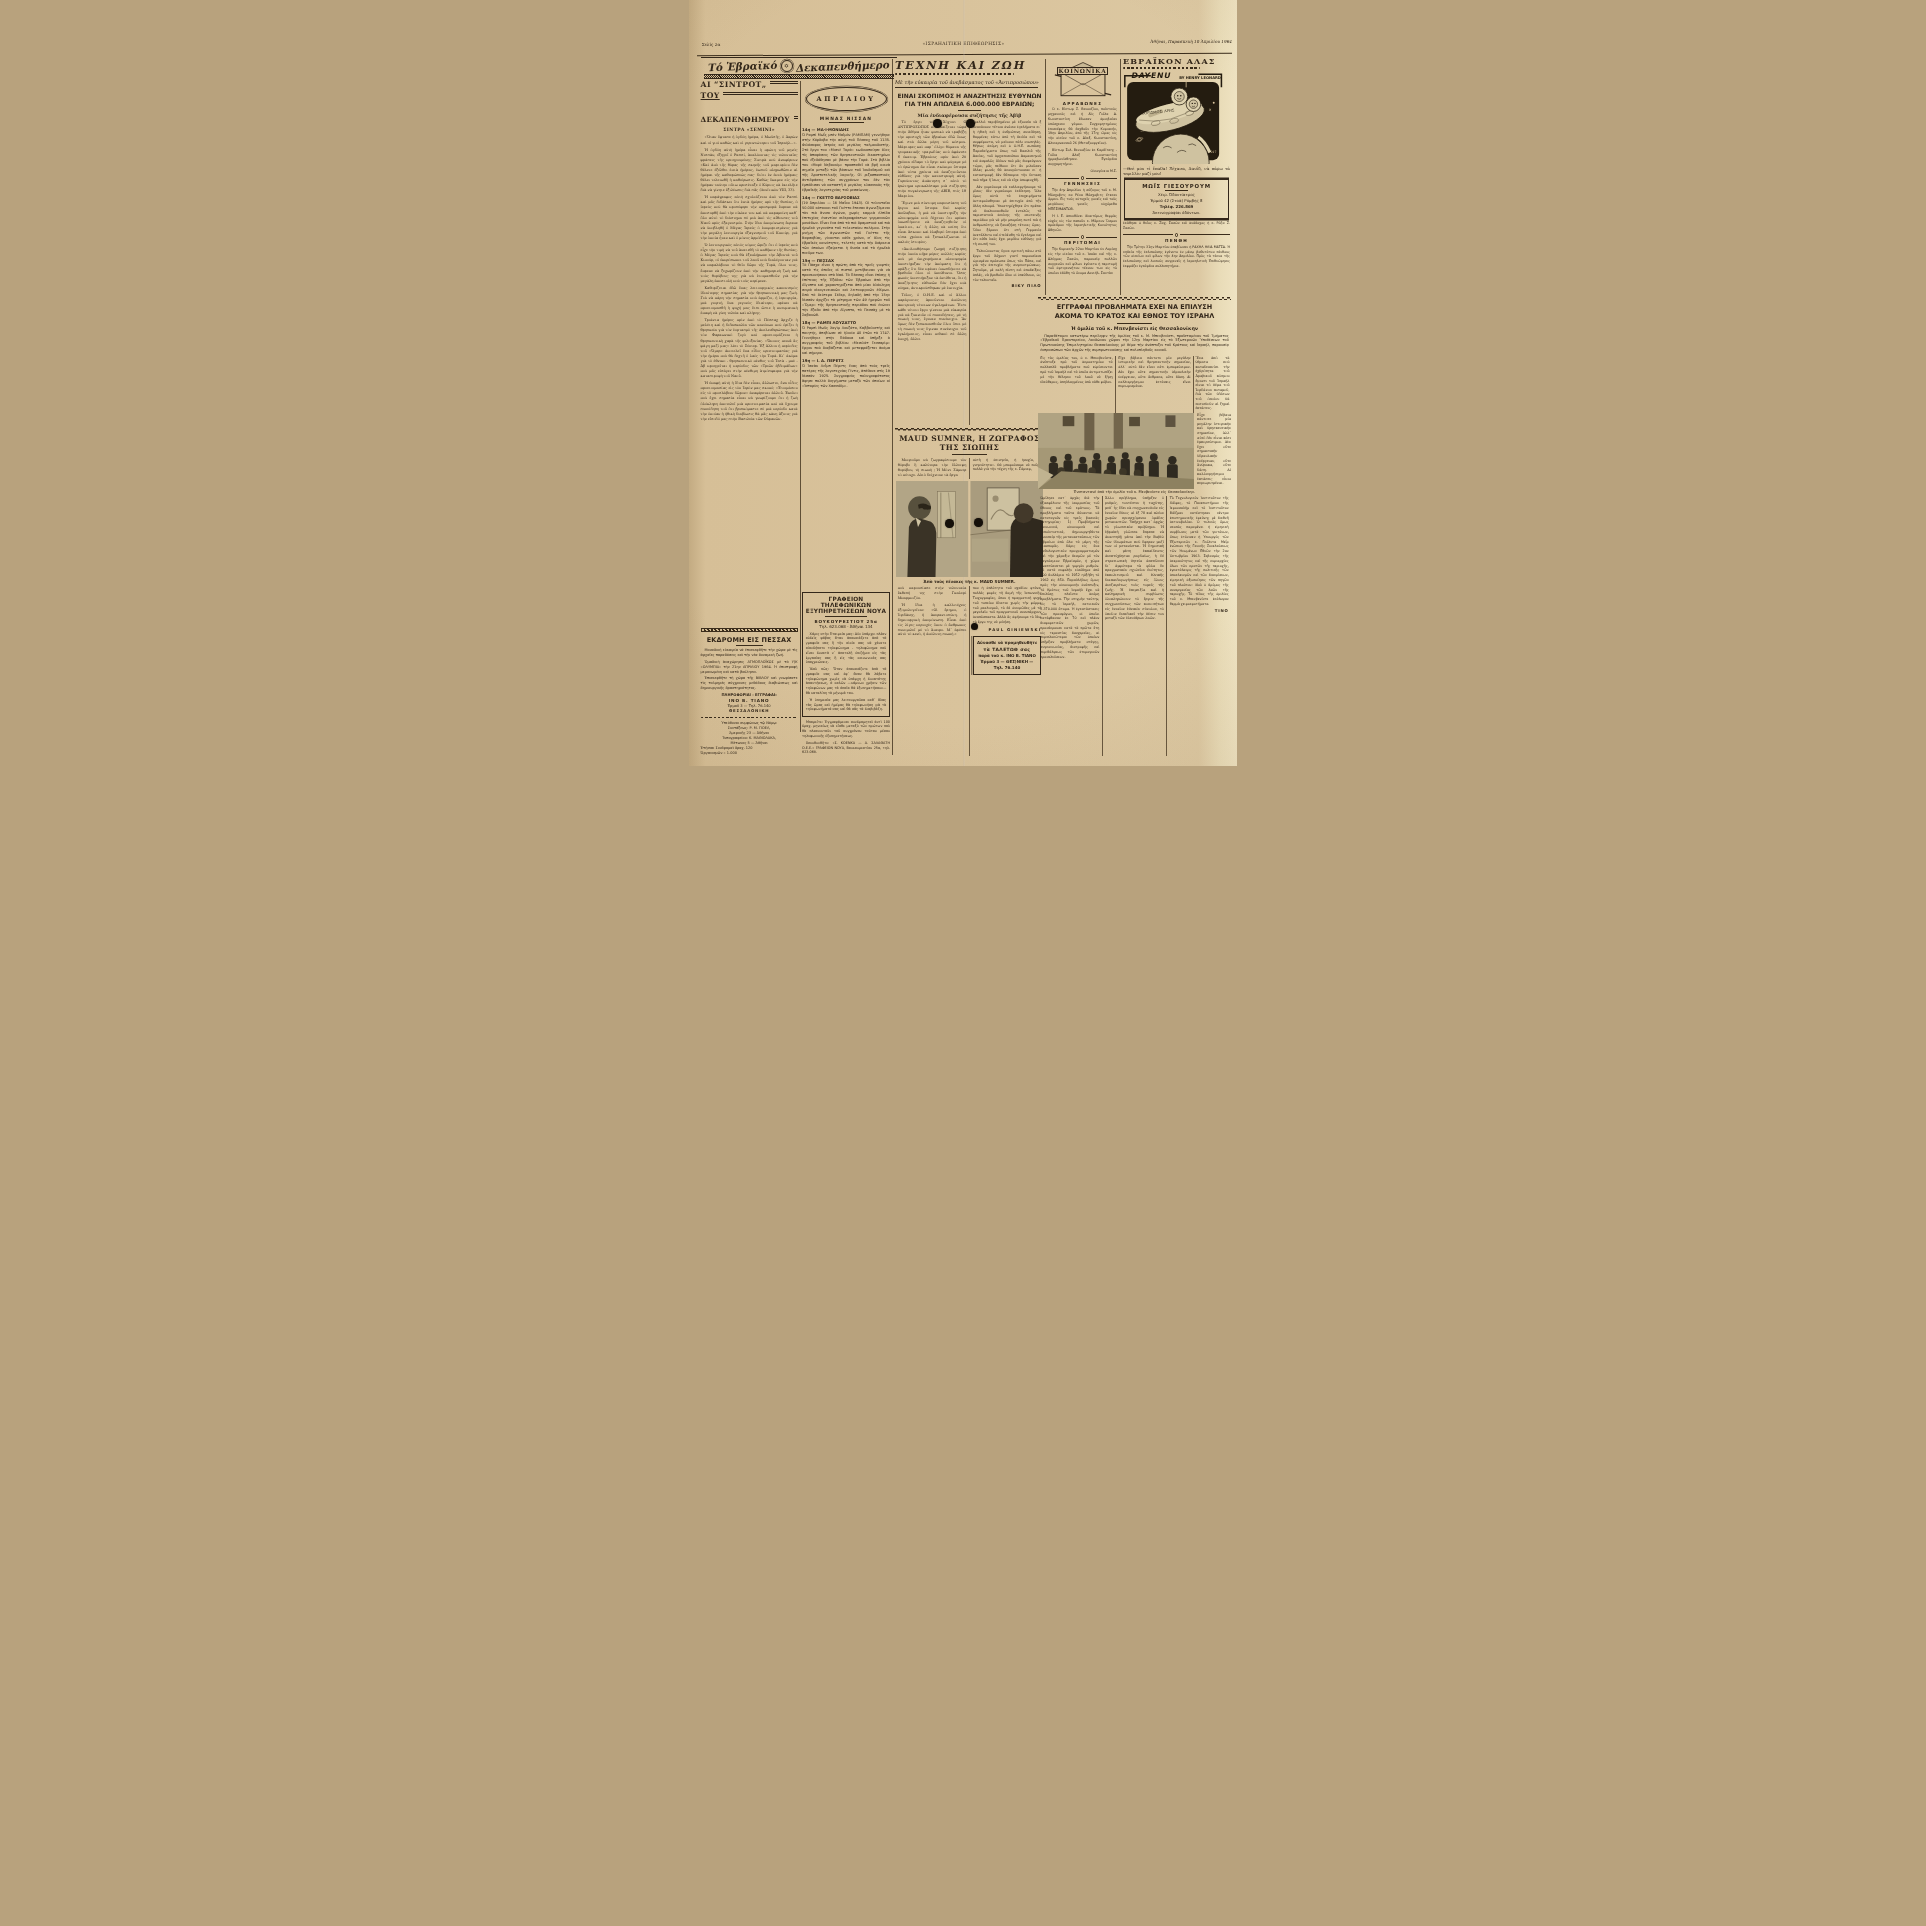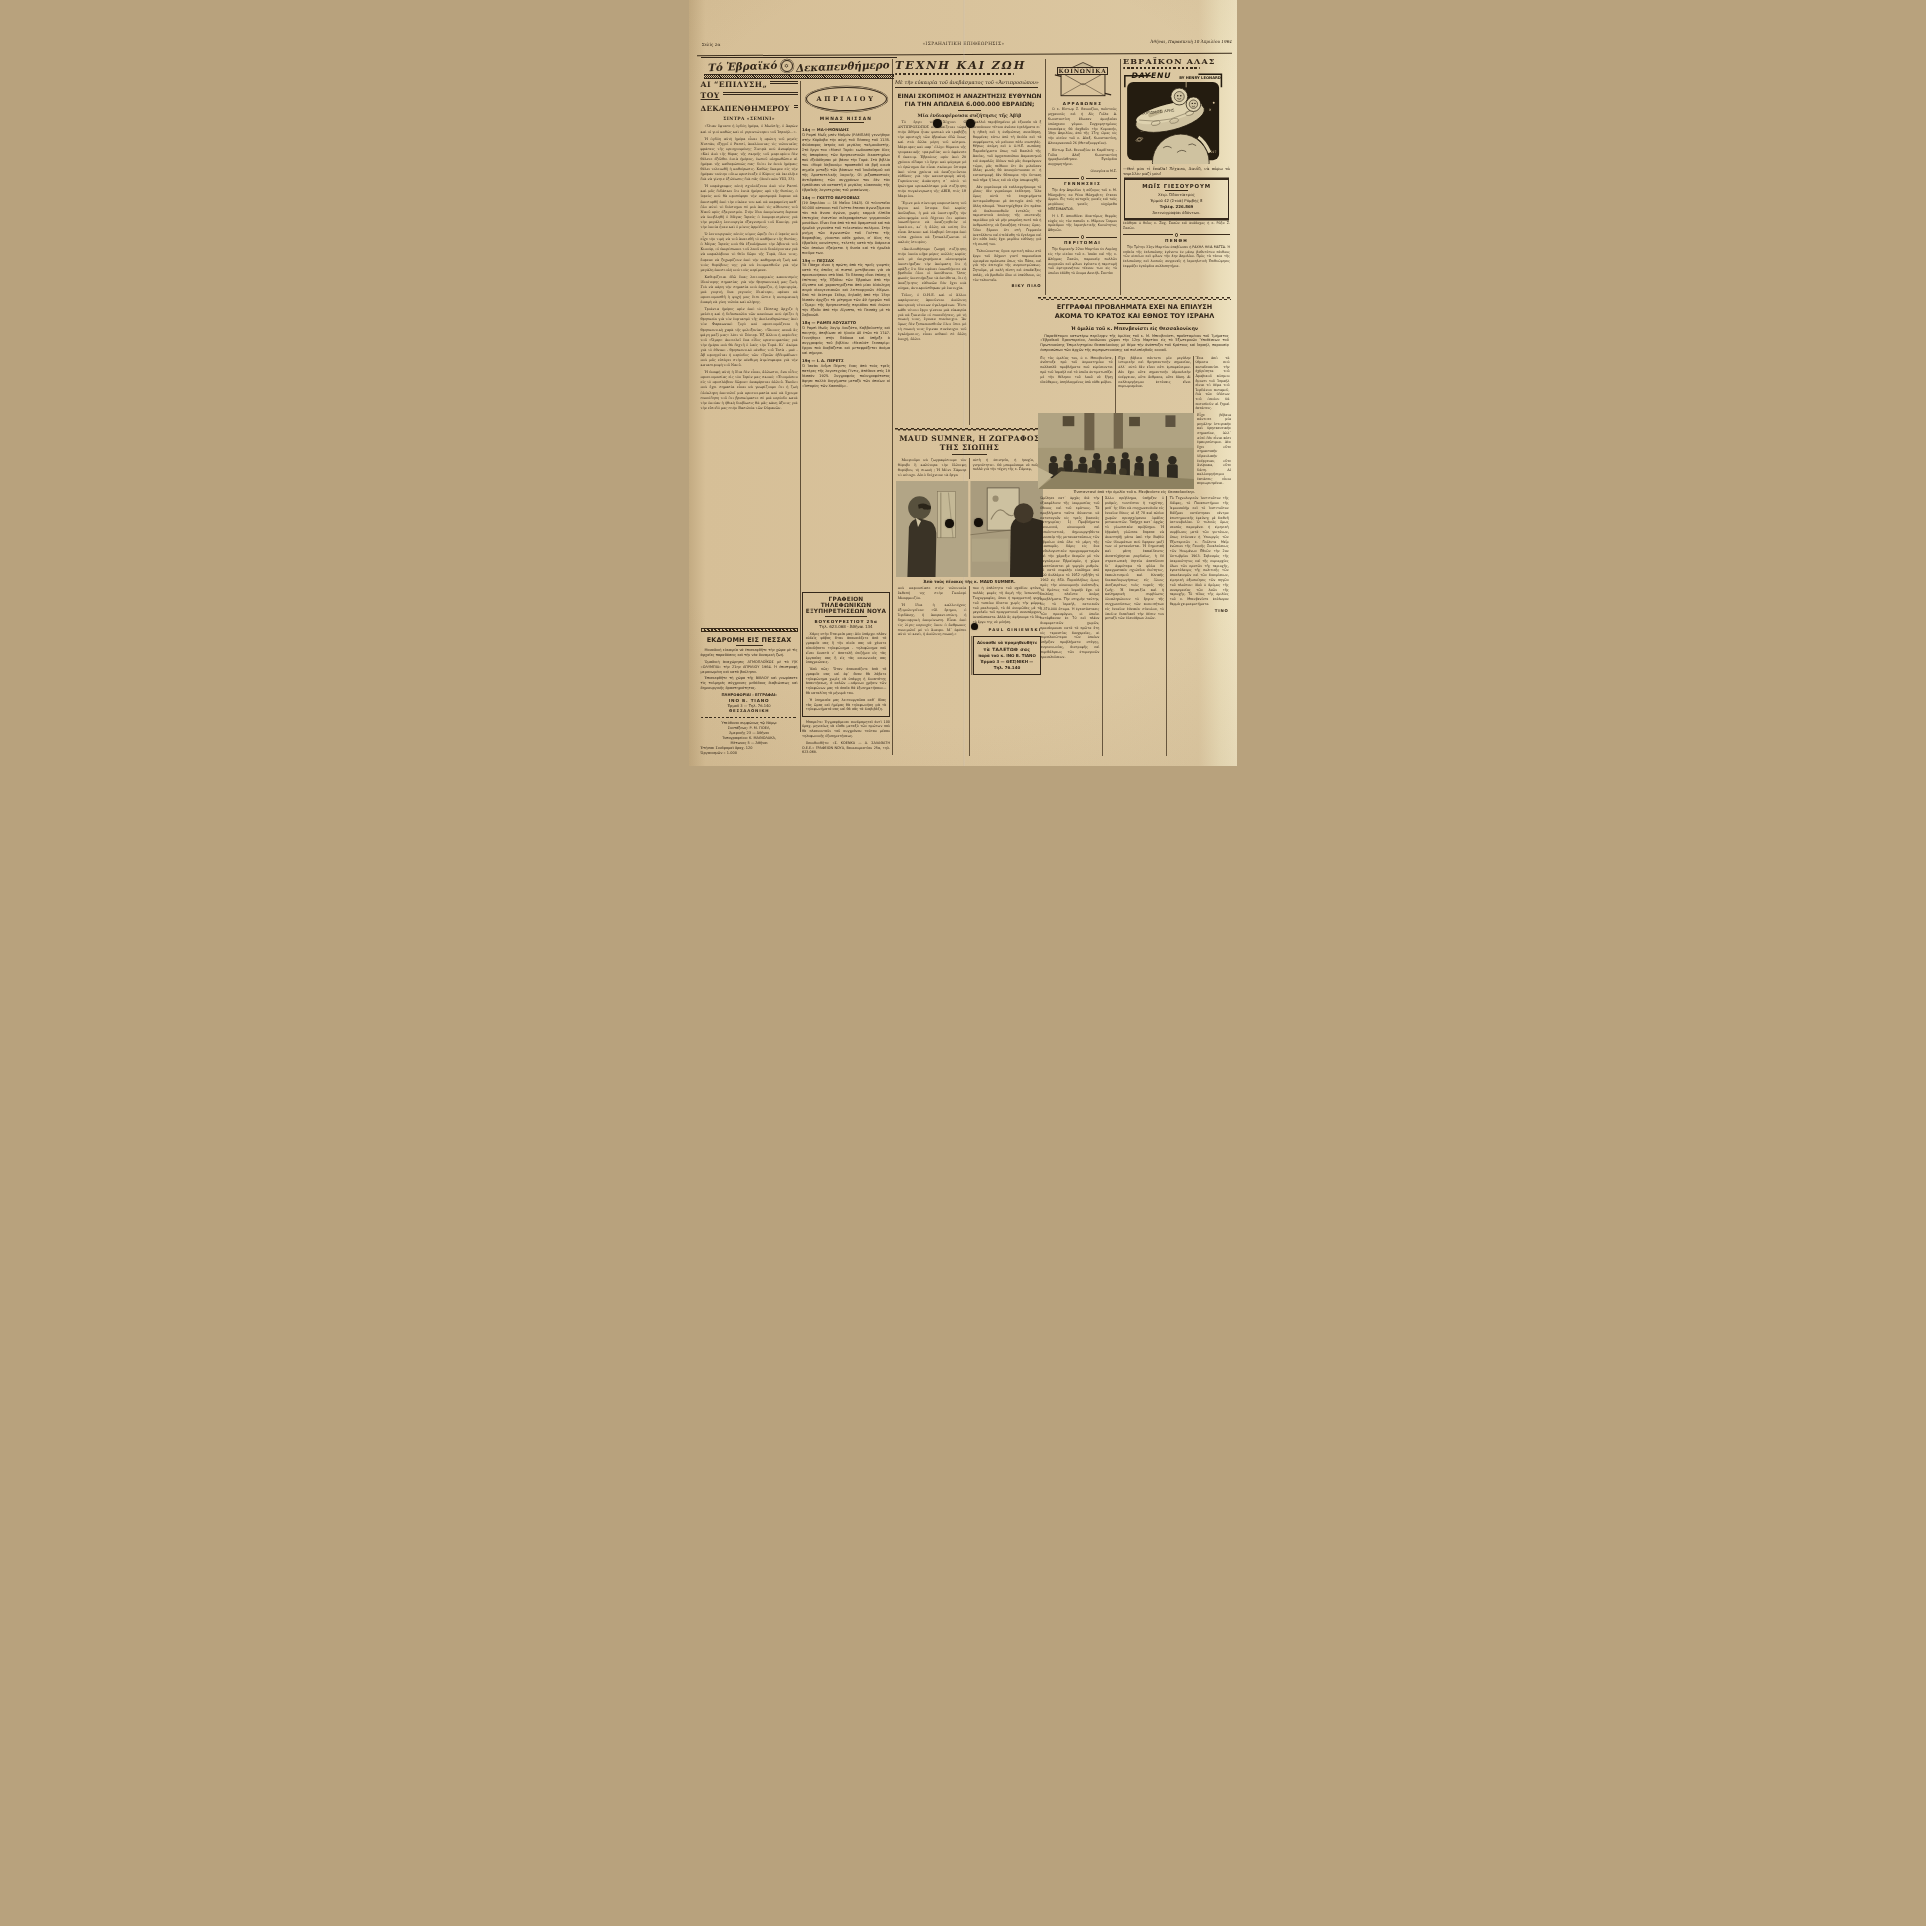--- a/index.html
+++ b/index.html
@@ -58,28 +58,28 @@
     <div style="display:flex;align-items:center;gap:3.5px;justify-content:center;">
       <span style="font-style:italic;font-weight:bold;font-size:10.4px;transform:rotate(-2deg);">Τό Ἑβραϊκό</span>
       <span style="width:10px;height:10px;border:0.8px solid #33271a;border-radius:50%;display:flex;align-items:center;justify-content:center;font-size:5.8px;box-shadow:0 0 0 0.8px #d9c39c,0 0 0 1.2px #33271a;">✡</span>
       <span style="font-style:italic;font-weight:bold;font-size:10.4px;transform:rotate(-2deg);">Δεκαπενθήμερο</span>
     </div>
     <div style="margin-top:1.9px;height:3.1px;border-top:0.4px solid #33271a;border-bottom:0.8px solid #33271a;background:repeating-linear-gradient(45deg,#33271a 0 0.8px,transparent 0.8px 1.5px);"></div>
   </div>
 
   <div class="abs" style="left:11.6px;top:80px;width:97px;height:676px;display:flex;flex-direction:column;">
     <div style="display:flex;align-items:center;gap:3.1px;">
-      <span style="font-weight:bold;font-size:7.7px;letter-spacing:0.4px;white-space:nowrap;">ΑΙ “ΕΠΙΛΥΣΗ„</span>
+      <span style="font-weight:bold;font-size:7.7px;letter-spacing:0.4px;white-space:nowrap;">ΑΙ “ΣΙΝΤΡΟΤ„</span>
       <span style="flex:1;height:6.2px;background:repeating-linear-gradient(180deg,#33271a 0 0.6px,transparent 0.6px 2.3px);"></span>
     </div>
     <div style="display:flex;align-items:center;gap:3.1px;margin-top:1.5px;">
       <span style="font-weight:bold;font-size:7.7px;letter-spacing:0.4px;text-decoration:underline;">ΤΟΥ</span>
       <span style="flex:1;height:6.2px;background:repeating-linear-gradient(180deg,#33271a 0 0.6px,transparent 0.6px 2.3px);"></span>
     </div>
-    <div style="display:flex;align-items:center;gap:4px;margin-top:4px;">
+    <div style="display:flex;align-items:center;gap:4px;margin-top:15px;">
       <span style="font-weight:bold;font-size:7.3px;letter-spacing:0.2px;white-space:nowrap;">ΔΕΚΑΠΕΝΘΗΜΕΡΟΥ</span>
       <span style="flex:1;height:6.2px;background:repeating-linear-gradient(180deg,#33271a 0 0.6px,transparent 0.6px 2.3px);"></span>
     </div>
     <div style="text-align:center;font-weight:bold;font-size:4.4px;letter-spacing:0.4px;margin:3.9px 0 3.1px 0;">ΣΙΝΤΡΑ «ΣΕΜΙΝΙ»</div>
     <div class="body-serif" style="font-size:3.5px;line-height:5.1px;">
       <p>«Ὅταν ἔφτασε ἡ ὀγδόη ἡμέρα, ὁ Μωϋσῆς, ὁ Ἀαρὼν καὶ οἱ γιοὶ καθὼς καὶ οἱ γεροντώτεροι τοῦ Ἰσραήλ...».</p>
       <p>Ἡ ὀγδόη αὐτὴ ἡμέρα εἶναι ἡ πρώτη τοῦ μηνὸς Νισσάν, ἐξηγεῖ ὁ Ρασσί, ἀναλύοντας τὶς τελευταῖες φράσεις τῆς προηγουμένης Σιντρὰ ποὺ ἀναφέρουν «Καὶ ἀπὸ τῆς θύρας τῆς σκηνῆς τοῦ μαρτυρίου δὲν θέλετε ἐξέλθει ἑπτὰ ἡμέρας, ἑωσοῦ πληρωθῶσιν αἱ ἡμέραι τῆς καθιερώσεώς σας· διότι ἐν ἑπτὰ ἡμέραις θέλει τελειωθῆ ἡ καθιέρωσις. Καθὼς ἔκαμεν εἰς τὴν ἡμέραν ταύτην οὕτω προσέταξε ὁ Κύριος νὰ ἐκτελῆτε διὰ νὰ γίνητε ἐξιλέωσις διὰ σᾶς (Λευϊτικὸν ΥΙΙΙ, 33).</p>
       <p>Ἡ παράγραφος αὐτὴ σχολιάζεται ἀπὸ τὸν Ρασσὶ καὶ μᾶς διδάσκει ὅτι ἑπτὰ ἡμέρες πρὸ τῆς θυσίας, ὁ ἱερεὺς ποὺ θὰ προσέφερε τὴν προσφορὰ ἔπρεπε νὰ ἀποσυρθῆ ἀπὸ τὴν οἰκίαν του καὶ νὰ παραμείνη καθ᾽ ὅλο αὐτὸ τὸ διάστημα σὲ μιὰ ἀπὸ τὶς αἴθουσες τοῦ Ναοῦ πρὸς ἐξαγνισμόν. Στὴν ἴδια ἀπομόνωση ἔπρεπε νὰ ὑποβληθῆ ὁ Μέγας Ἱερεὺς ὁ ἐπιφορτισμένος γιὰ τὴν μεγάλη λειτουργία ἐξαγνισμοῦ τοῦ Κιπούρ, γιὰ τὴν ὁποία ἦταν καὶ ὁ μόνος ἁρμόδιος.</p>
       <p>Ὁ λειτουργικὸς αὐτὸς νόμος ὥριζε ὅτι ὁ ἱερεὺς ποὺ εἶχε τὴν τιμὴ νὰ τοῦ ἀνατεθῆ τὸ καθῆκον τῆς θυσίας, ὁ Μέγας Ἱερεὺς ποὺ θὰ ἐξεπλήρωνε τὴν Ἀβοντὰ τοῦ Κιπούρ, οἱ ἐκπρόσωποι τοῦ λαοῦ ποὺ διαλέγονταν γιὰ νὰ παραλάβουν τὸ θεῖο δῶρο τῆς Τορά, ὅλοι τους, ἔπρεπε νὰ ξεχωρίζουν ἀπὸ τὴν καθημερινὴ ζωὴ καὶ τοὺς θορύβους της γιὰ νὰ ἑτοιμασθοῦν γιὰ τὴν μεγάλη ἀποστολὴ ποὺ τοὺς περίμενε.</p>
       <p>Καθορίζεται ἐδῶ ἕνας λειτουργικὸς κανονισμὸς ἰδιαίτερης σημασίας γιὰ τὴν θρησκευτική μας ζωή. Γιὰ νὰ πάρη τὴν σημασία ποὺ ἁρμόζει, ἡ ἱερουργία, μιὰ γιορτή, ἕνα γεγονὸς ἰδιαίτερο, πρέπει νὰ προετοιμασθῆ ἡ ψυχή μας ἔτσι ὥστε ἡ πνευματικὴ ἐπαφὴ νὰ γίνη τελεία καὶ πλήρης.</p>

